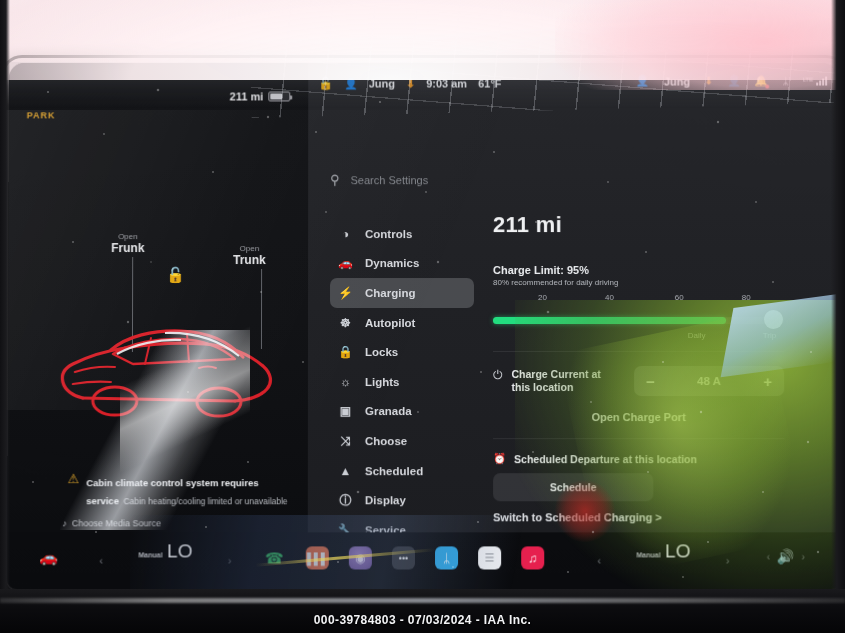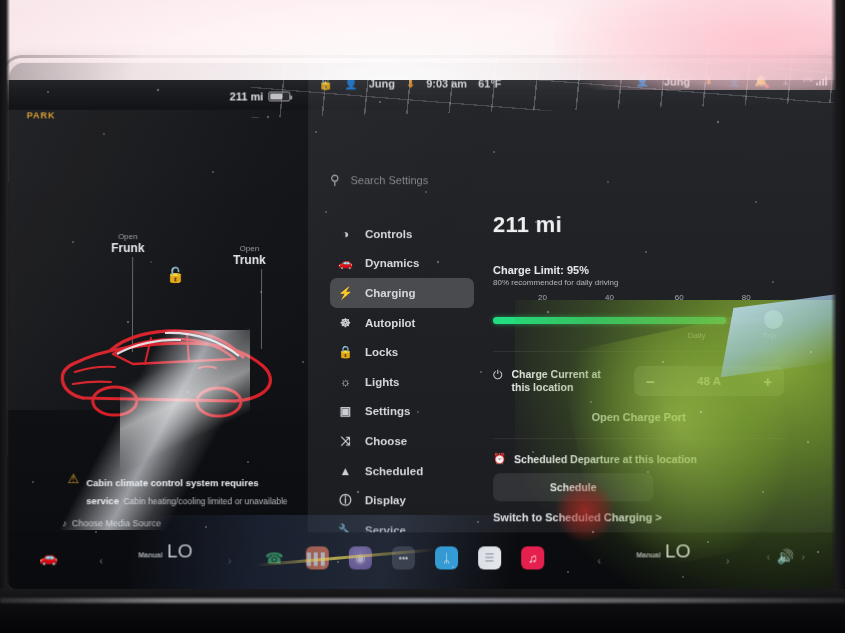--- a/index.html
+++ b/index.html
@@ -412,21 +412,21 @@
         <div class="mi">
           <span class="ic">🔒</span>
           <span>Locks</span>
         </div>
         <div class="mi">
           <span class="ic">☼</span>
           <span>Lights</span>
         </div>
         <div class="mi">
           <span class="ic">▣</span>
-          <span>Settings</span>
+          <span>Granada</span>
         </div>
         <div class="mi">
           <span class="ic">⤨</span>
           <span>Choose</span>
         </div>
         <div class="mi">
           <span class="ic">▲</span>
           <span>Scheduled</span>
         </div>
         <div class="mi">
@@ -615,13 +615,14 @@
   </div>
 
   <div class="glare-top"></div>
   <div class="glare-pink-right"></div>
   <div class="sidedark-l"></div>
   <div class="sidedark-r"></div>
 
   <div class="bottombar">
     <div class="lightstrip"></div>
   </div>
+  <div class="watermark">000-39784803 - 07/03/2024 - IAA Inc.</div>
 </div>
 
 </body></html>

